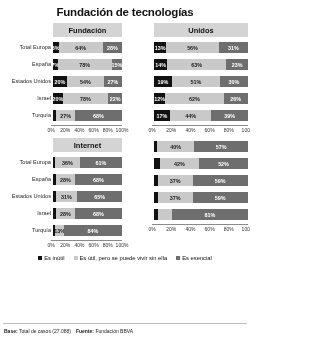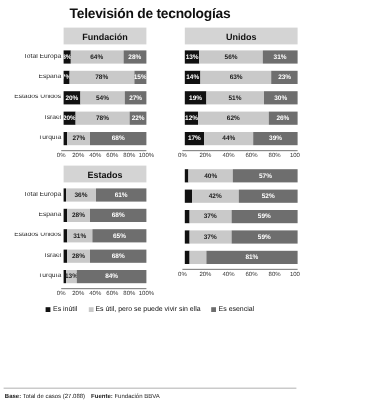--- a/index.html
+++ b/index.html
@@ -145,21 +145,21 @@
   .hr{
     position:absolute;left:3px;right:3px;bottom:14px;
     height:1px;background:#bdbdbd;
   }
 </style>
 </head>
 <body>
 
 <div id="page">
 
-  <div class="title">Televisión de tecnologías</div>
+  <div class="title">Fundación de tecnologías</div>
 
   <div class="grid">
 
     <div class="panel left">
       <div class="panel-title">Fundación</div>
       <div class="rows">
         <div class="row">
           <div class="rlabel">Total Europa</div>
           <div class="bar">
             <div class="seg s0" style="width:8%">8%</div>
@@ -266,21 +266,21 @@
           <div class="tick" style="left:20%">20%</div>
           <div class="tick" style="left:40%">40%</div>
           <div class="tick" style="left:60%">60%</div>
           <div class="tick" style="left:80%">80%</div>
           <div class="tick" style="left:100%">100%</div>
         </div>
       </div>
     </div>
 
     <div class="panel left" style="margin-top:4px;">
-      <div class="panel-title">Estados</div>
+      <div class="panel-title">Internet</div>
       <div class="rows">
         <div class="row">
           <div class="rlabel">Total Europa</div>
           <div class="bar">
             <div class="seg s0" style="width:3%"></div>
             <div class="seg s1" style="width:36%">36%</div>
             <div class="seg s2" style="width:61%">61%</div>
           </div>
         </div>
         <div class="row">

